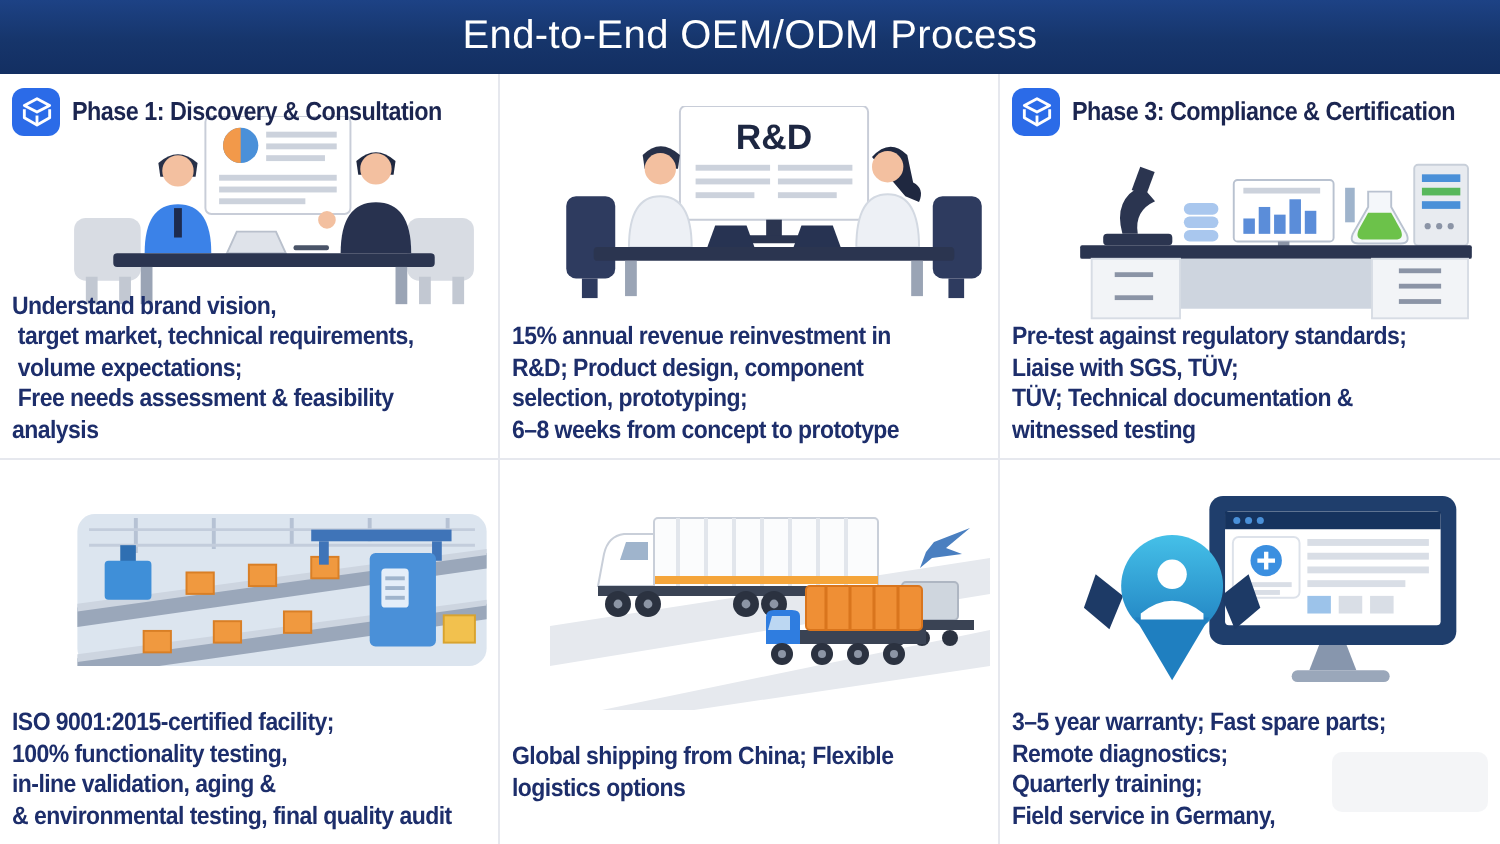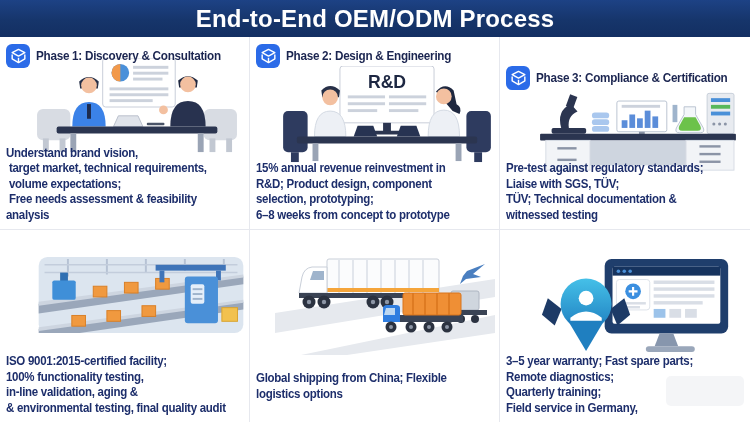--- a/index.html
+++ b/index.html
@@ -7,34 +7,34 @@
     width:750px; height:422px; overflow:hidden; position:relative;
     background:#ffffff;
     font-family:"Liberation Sans", sans-serif;
   }
   .header {
     height:37px;
     background:linear-gradient(180deg,#1d4285 0%, #16356b 55%, #132f62 100%);
     display:flex; align-items:center; justify-content:center;
   }
   .header-title {
-    color:#ffffff; font-size:24px; font-weight:700; letter-spacing:.2px;
+    color:#ffffff; font-size:20px; font-weight:400; letter-spacing:.2px;
   }
   .grid {
     display:grid;
     grid-template-columns:250px 250px 250px;
     grid-template-rows:193px 192px;
   }
   .panel {
     box-sizing:border-box; background:#fff; overflow:hidden;
     padding:5px 4px 4px 6px;
     display:flex; flex-direction:column;
     border-right:1px solid #e6e8ee;
   }
-  .panel.c3 { border-right:none;margin-top:22px; }
+  .panel.c3 { border-right:none; }
   .panel.r1 { border-bottom:1px solid #e6e8ee; }
   .phase-header { display:flex; align-items:flex-start; gap:6px; flex:none; }
   .phase-icon {
     width:24px; height:24px; border-radius:6px; background:#2b6be8;
     flex:none; display:flex; align-items:center; justify-content:center;
     margin-top:2px;
   }
   .phase-icon svg { width:19px; height:19px; }
   .phase-title {
     font-size:13px; font-weight:700; color:#1b2550;
@@ -114,30 +114,20 @@
           <rect x="172" y="77" width="6" height="19" fill="#9aa4b5"></rect>
       </svg>
     </div>
     <div class="body-text">Understand brand vision,
 &nbsp;target market, technical requirements,
 &nbsp;volume expectations;
 &nbsp;Free needs assessment &amp; feasibility analysis</div>
   </div>
 
   <div class="panel r1 c2">
-    <div class="phase-header">
-      <span class="phase-icon">
-        <svg viewBox="0 0 24 24">
-            <path d="M12 3 L20 7.2 L12 11.4 L4 7.2 Z" fill="none" stroke="#fff" stroke-width="1.8" stroke-linejoin="round"></path>
-            <path d="M4 9.6 V15 L12 19.6 L20 15 V9.6" fill="none" stroke="#fff" stroke-width="1.8" stroke-linejoin="round"></path>
-            <path d="M12 13.6 V19.6" stroke="#fff" stroke-width="1.8"></path>
-          </svg>
-      </span>
-      <span class="phase-title">Phase 2: Design &amp; Engineering</span>
-    </div>
     <div class="illustration">
       <svg width="216" height="98" viewBox="0 0 220 100">
         <rect x="4" y="46" width="25" height="42" rx="5" fill="#2e3b5f"></rect>
         <rect x="191" y="46" width="25" height="42" rx="5" fill="#2e3b5f"></rect>
         <rect x="12" y="88" width="8" height="10" fill="#2e3b5f"></rect>
           <rect x="199" y="88" width="8" height="10" fill="#2e3b5f"></rect>
         <rect x="62" y="0" width="96" height="58" rx="3" fill="#fff" stroke="#c8cdd8"></rect>
         <text x="110" y="22" text-anchor="middle" font-size="18" font-weight="bold" fill="#1d2742">R&amp;D</text>
         <rect x="70" y="30" width="38" height="3" fill="#ccd2dc"></rect>
           <rect x="112" y="30" width="38" height="3" fill="#ccd2dc"></rect>

